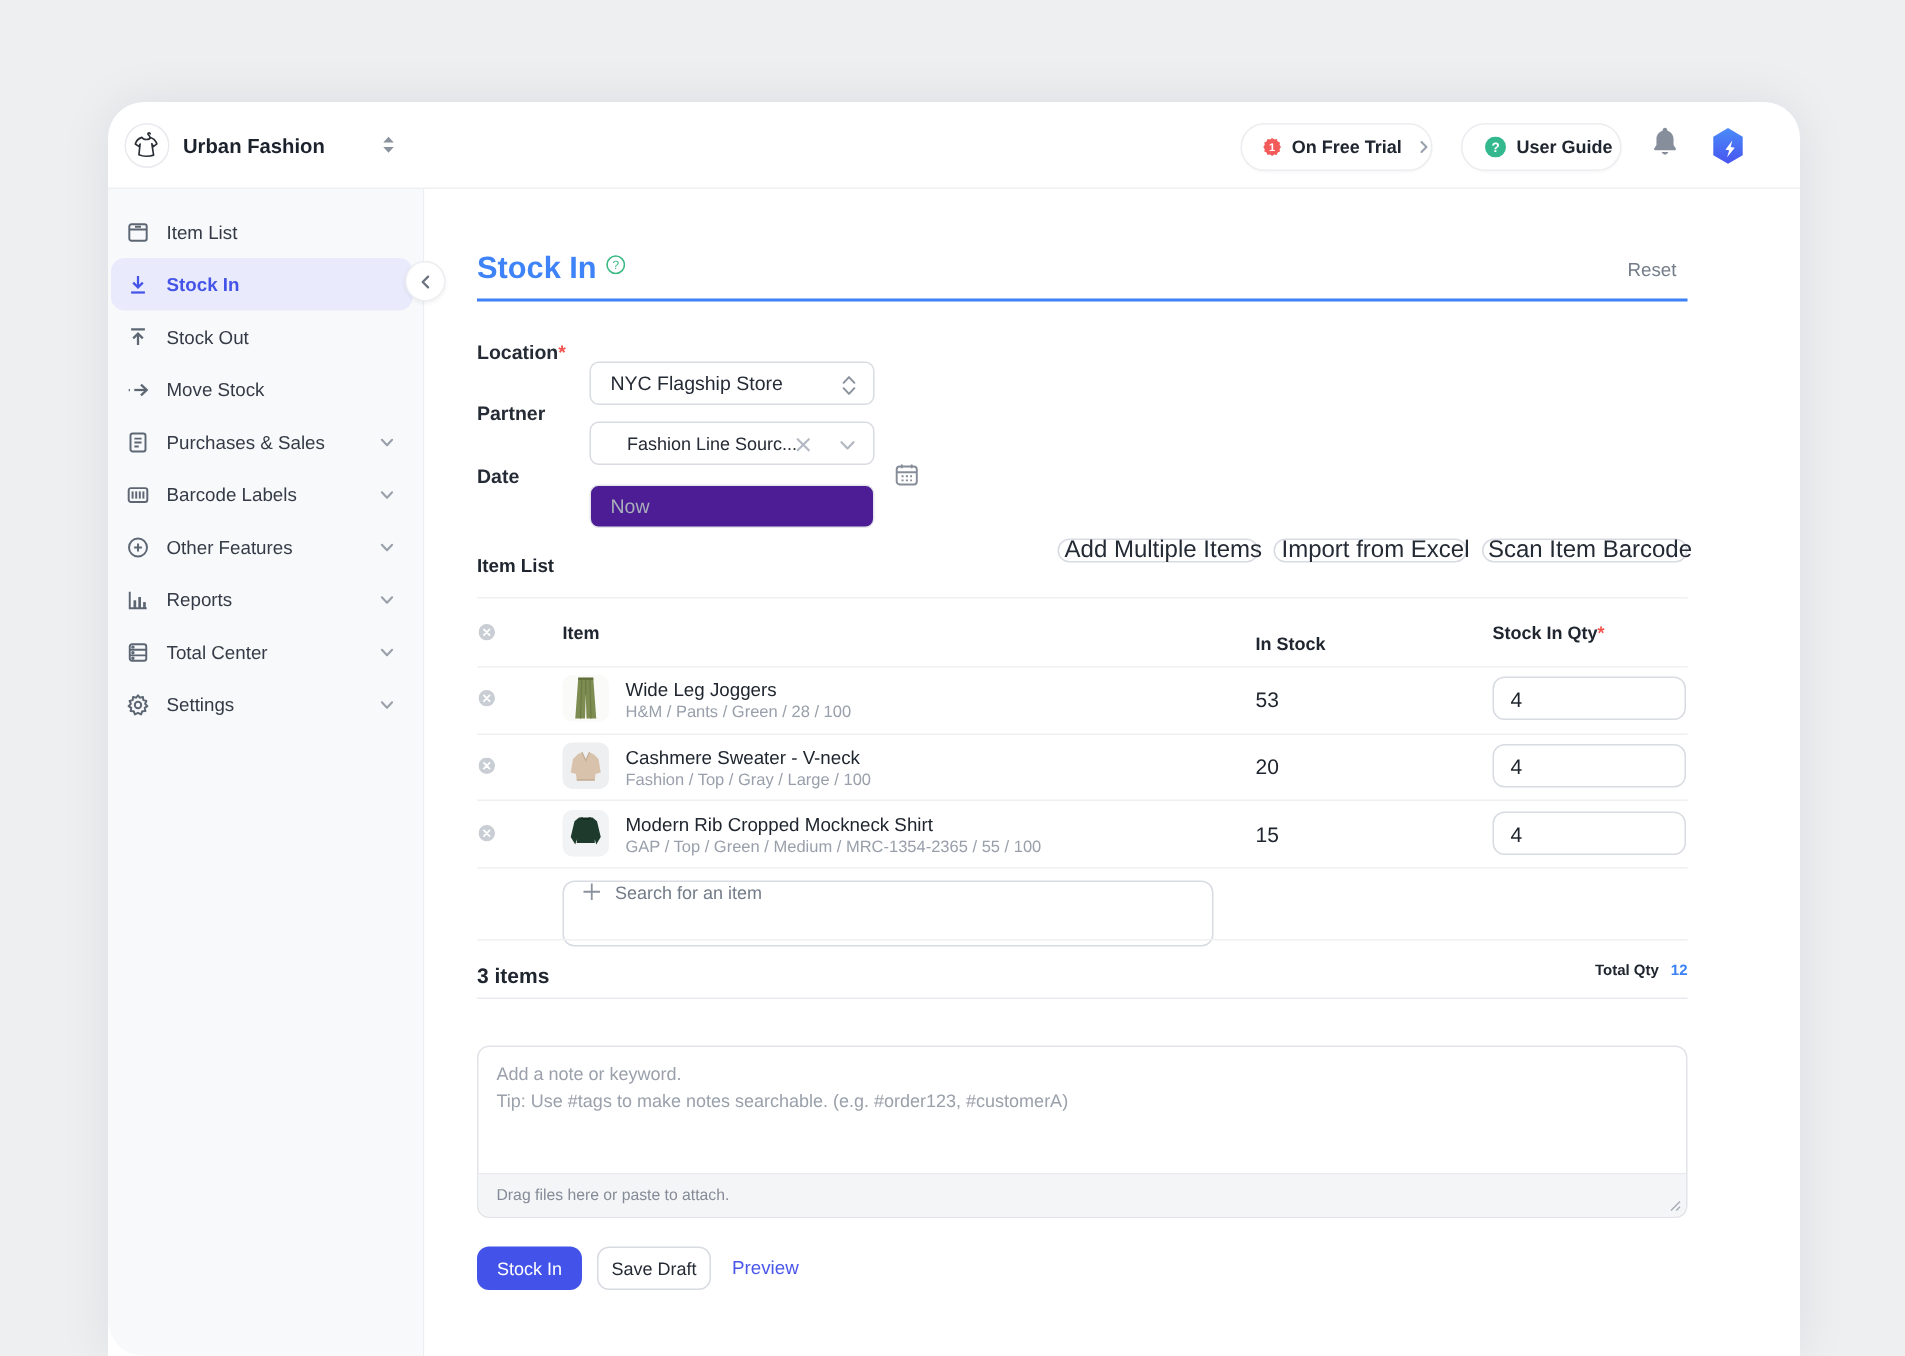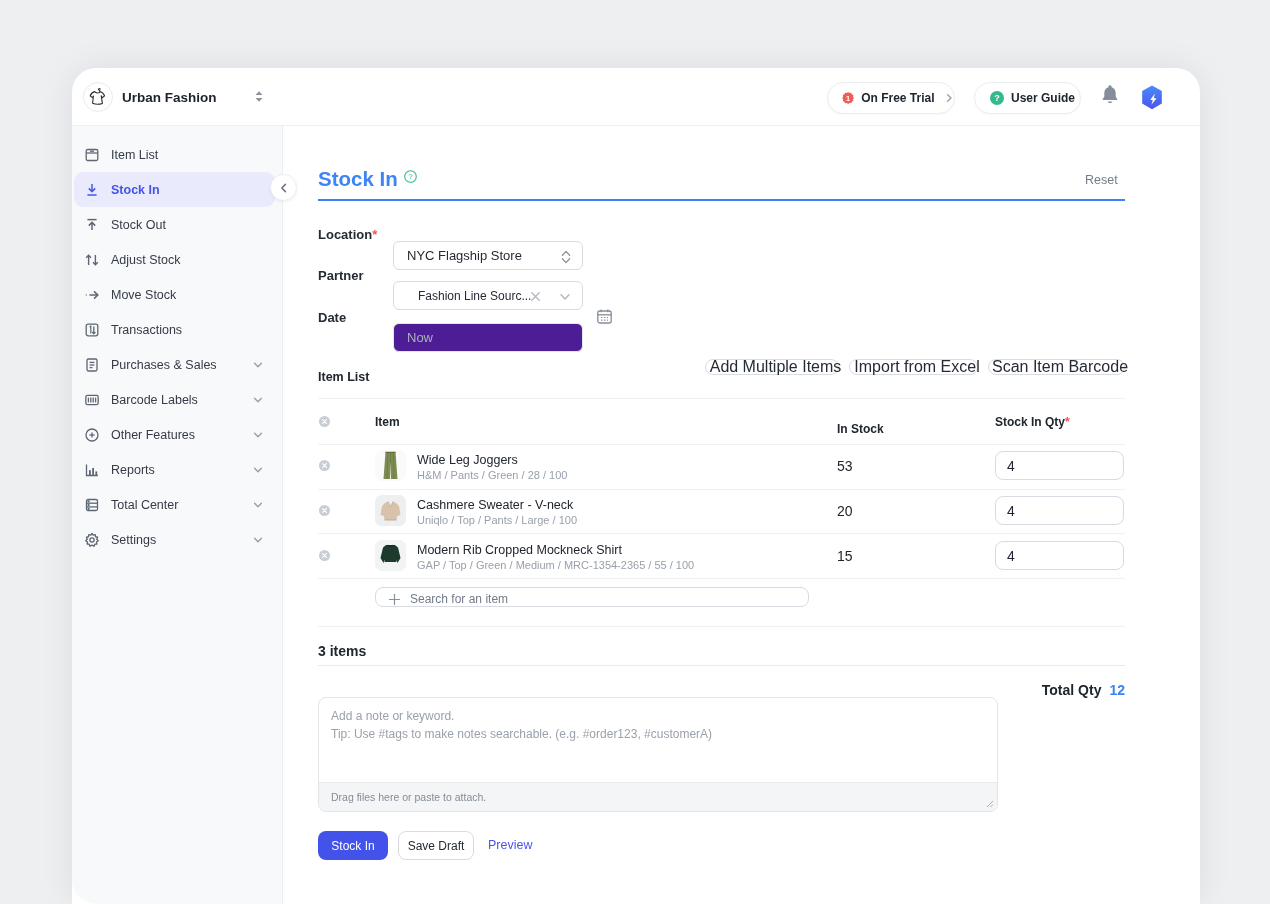--- a/index.html
+++ b/index.html
@@ -58,27 +58,27 @@
     display:flex; align-items:center; justify-content:center; font-size:16px; color:#252b35; gap:7px; white-space:nowrap; }
   .hr { position:absolute; left:35px; width:807px; height:1px; background:#eef0f2; }
   .th { position:absolute; font-size:12px; font-weight:700; color:#20262f; }
   .xcirc { position:absolute; left:36px; width:11px; height:11px; }
   .thumb { position:absolute; left:92px; width:31px; height:31px; border-radius:7px; overflow:hidden; }
   .ititle { position:absolute; left:134px; font-size:12.5px; color:#20262f; white-space:nowrap; }
   .isub { position:absolute; left:134px; font-size:11px; color:#99a0ab; white-space:nowrap; }
   .instock { position:absolute; left:554px; font-size:14px; color:#20262f;text-align:right; }
   .qty { position:absolute; left:712px; width:129px; height:29px; border:1px solid #d8dbe1; border-radius:8px;
     font-size:14px; color:#20262f; display:flex; align-items:center; padding-left:11px; background:#fff; }
-  .search { position:absolute; left:92px; top:461px; width:434px; height:20px; border:1px solid #d8dbe1; border-radius:8px;
-    display:flex; align-items:flex-end; font-size:12px; color:#737c89; gap:9px; padding-left:12px; }
+  .search { position:absolute; left:92px; top:461px; width:434px; height:44px; border:1px solid #d8dbe1; border-radius:8px;
+    display:flex; align-items:flex-start; font-size:12px; color:#737c89; gap:9px; padding-left:12px; }
   .sumrow { position:absolute; left:35px; top:516px; width:807px; }
   .sum-items { font-size:14px; font-weight:700; color:#20262f; }
-  .sum-total { position:absolute; right:0; top:0; font-size:14px; font-weight:700; color:#20262f;margin-top:40px; }
+  .sum-total { position:absolute; right:0; top:0; font-size:10px; font-weight:700; color:#20262f; }
   .sum-total b { color:#3b82f6; margin-left:8px; font-weight:700; }
-  .note { position:absolute; left:35px; top:571px; width:680px; height:115px; border:1px solid #e2e4e8; border-radius:8px; }
+  .note { position:absolute; left:35px; top:571px; width:807px; height:115px; border:1px solid #e2e4e8; border-radius:8px; }
   .note .ph { position:absolute; left:12px; top:9px; font-size:12px; color:#9aa1ab; line-height:18px; }
   .note .foot { position:absolute; left:0; bottom:0; width:100%; height:29px; background:#f4f5f7;
     border-top:1px solid #e9ebee; border-radius:0 0 8px 8px; display:flex; align-items:center; padding-left:12px;
     font-size:10.5px; color:#858c97; }
   .abtn { position:absolute; top:705px; height:29px; border-radius:8px; display:flex; align-items:center;
     justify-content:center; font-size:13px; }
   .abtn.primary { left:35px; width:70px; background:#4353e9; color:#fff; font-size:12px; }
   .abtn.secondary { left:115px; width:76px; background:#fff; border:1px solid #d8dbe1; color:#252b35; font-size:12px; }
   .preview { position:absolute; left:205px; top:712px; font-size:12.5px; color:#4a56e9; }
 </style>
@@ -158,49 +158,27 @@
         <svg width="16" height="16" viewBox="0 0 16 16" fill="none" stroke="#5d6673" stroke-width="1.5">
           <path d="M8 13 L8 5.8"></path>
               <path d="M4.8 8.6 L8 5.4 L11.2 8.6"></path>
               <path d="M3.4 2.6 L12.6 2.6"></path>
         </svg>
           </span>
           <span class="lb">Stock Out</span>
         </div>
       <div class="mi">
           <span class="ic">
-        <svg width="16" height="16" viewBox="0 0 16 16" fill="none" stroke="#5d6673" stroke-width="1.4">
-          <path d="M4.6 13 L4.6 3.4"></path>
-              <path d="M2.2 5.8 L4.6 3.2 L7 5.8"></path>
-          <path d="M11.4 3 L11.4 12.6"></path>
-              <path d="M9 10.2 L11.4 12.8 L13.8 10.2"></path>
-        </svg>
-          </span>
-          <span class="lb">Adjust Stock</span>
-        </div>
-      <div class="mi">
-          <span class="ic">
         <svg width="16" height="16" viewBox="0 0 16 16" fill="none" stroke="#5d6673" stroke-width="1.5">
           <path d="M1.8 8 L2.6 8" stroke-dasharray="1.6 2"></path>
               <path d="M5.5 8 L13.4 8"></path>
               <path d="M10 4.4 L13.8 8 L10 11.6"></path>
         </svg>
           </span>
           <span class="lb">Move Stock</span>
-        </div>
-      <div class="mi">
-          <span class="ic">
-        <svg width="16" height="16" viewBox="0 0 16 16" fill="none" stroke="#5d6673" stroke-width="1.3">
-          <rect x="2.2" y="2.2" width="11.6" height="11.6" rx="2"></rect>
-          <path d="M5.6 5 L6.8 4.2 L6.8 11.5" stroke-width="1.2"></path>
-          <path d="M9.8 4.4 L9.8 11.6"></path>
-              <path d="M8.2 10 L9.8 11.8 L11.4 10" stroke-width="1.2"></path>
-        </svg>
-          </span>
-          <span class="lb">Transactions</span>
         </div>
       <div class="mi">
           <span class="ic">
         <svg width="16" height="16" viewBox="0 0 16 16" fill="none" stroke="#5d6673" stroke-width="1.3">
           <rect x="3" y="2" width="10" height="12" rx="1.5"></rect>
           <path d="M5.6 5.4 L10.4 5.4"></path>
               <path d="M5.6 8 L10.4 8"></path>
               <path d="M5.6 10.6 L8.5 10.6"></path>
         </svg>
           </span>
@@ -387,21 +365,21 @@
       </svg>
     <div class="thumb" style="top:369px; background:#eef0f2;">
       <svg width="31" height="31" viewBox="0 0 31 31">
         <rect width="31" height="31" fill="#edeff1"></rect>
         <path d="M10 8 L13 6.5 L15.5 12 L18 6.5 L21 8 L24 11 L25.5 20 L22 21 L21.5 25 L9.5 25 L9 21 L5.5 20 L7 11 Z" fill="#d8c2ab"></path>
         <path d="M13 6.5 L15.5 12 L18 6.5" fill="none" stroke="#c2ab92" stroke-width="0.8"></path>
         <path d="M9.5 25 L21.5 25" stroke="#c2ab92" stroke-width="1"></path>
       </svg>
     </div>
     <div class="ititle" style="top:372px;">Cashmere Sweater - V-neck</div>
-    <div class="isub" style="top:388px;">Uniqlo / Top / Pants / Large / 100</div>
+    <div class="isub" style="top:388px;">Fashion / Top / Gray / Large / 100</div>
     <div class="instock" style="top:377px;">20</div>
     <div class="qty" style="top:370px;">4</div>
     <div class="hr" style="top:407px;"></div>
 
     <svg class="xcirc" style="top:424px;" width="11" height="11" viewBox="0 0 11 11">
         <circle cx="5.5" cy="5.5" r="5.5" fill="#c9cdd4"></circle>
         <path d="M3.6 3.6 L7.4 7.4 M7.4 3.6 L3.6 7.4" stroke="#fff" stroke-width="1.2" stroke-linecap="round"></path>
       </svg>
     <div class="thumb" style="top:414px; background:#f3f4f5;">
       <svg width="31" height="31" viewBox="0 0 31 31">

